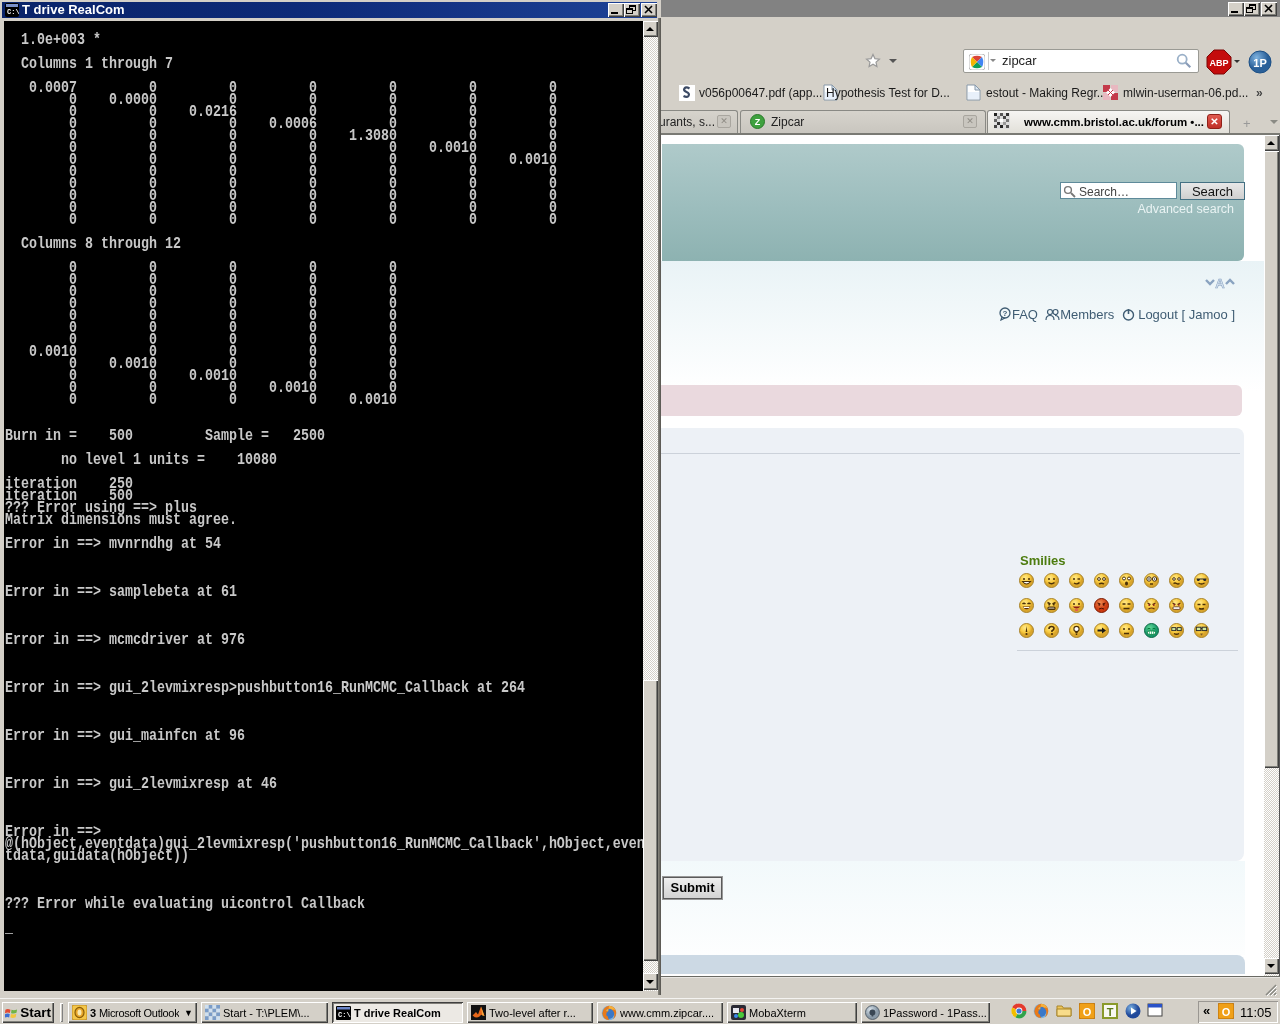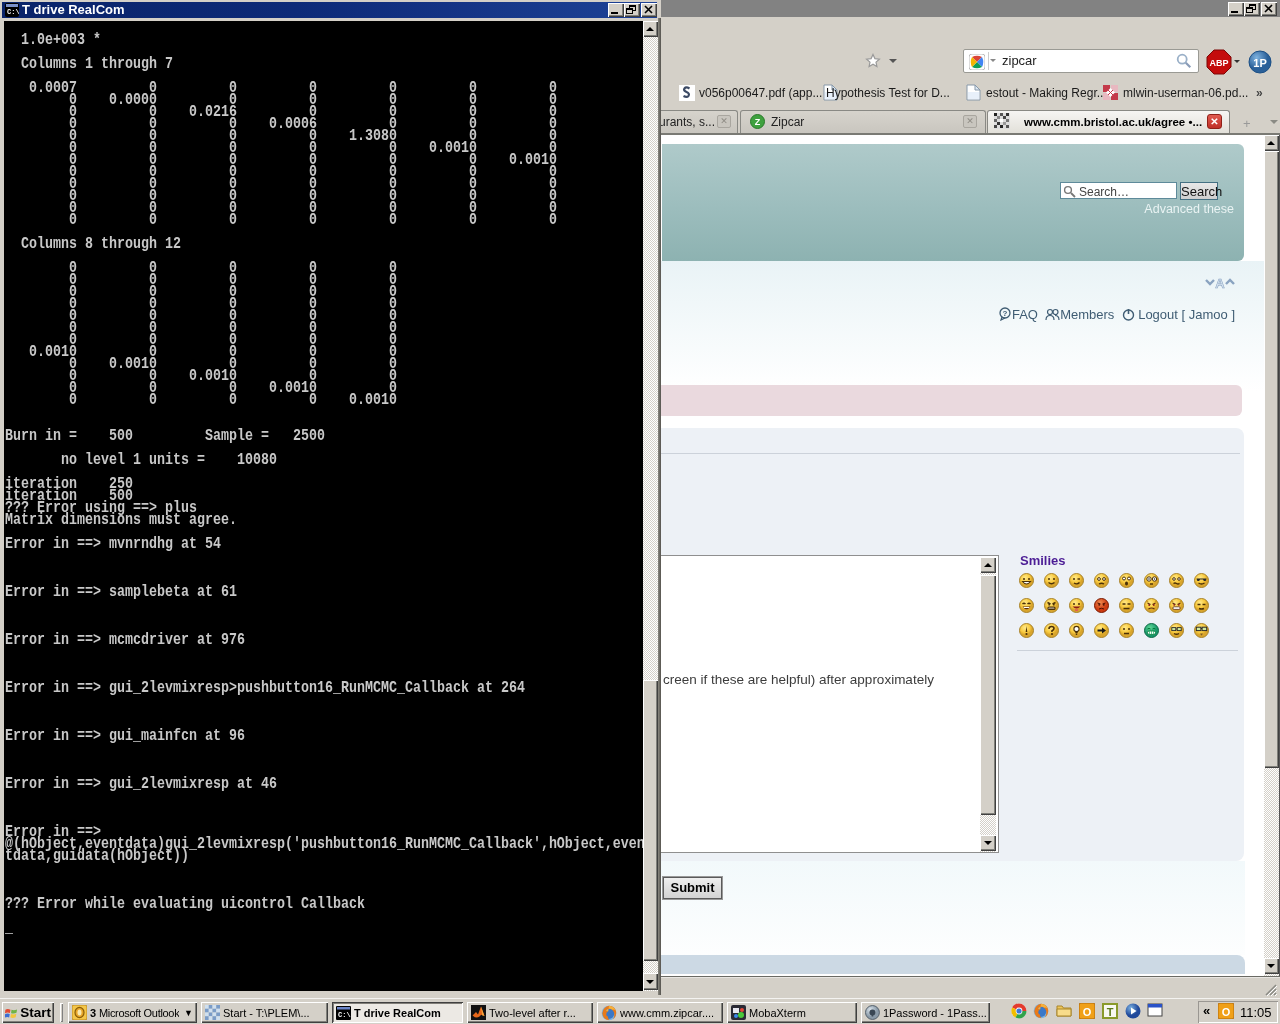--- a/index.html
+++ b/index.html
@@ -15,32 +15,32 @@
 
 .sb{position:absolute;background:#d4d0c8;box-shadow:inset 1px 1px 0 #fff,inset -1px -1px 0 #404040,inset -2px -2px 0 #80807a}
 .tri{position:absolute;width:0;height:0}
 
 #browser{left:650px;top:0;width:630px;height:1000px;background:#d4d0c8;z-index:10}
 #btitle{position:absolute;left:0;top:0;width:630px;height:17px;background:#828282}
 #content{position:absolute;left:11px;top:135px;width:603px;height:841px;background:#fff;overflow:hidden}
 
 #banner{position:absolute;left:1px;top:9px;width:582px;height:117px;border-radius:0 6px 6px 0;background:linear-gradient(#afcaca,#9cbdbd 55%,#8db2b1)}
 .fsearchin{position:absolute;left:399px;top:47px;width:117px;height:17px;background:#fff;border:1px solid #5e8a9a;font-size:12px;color:#444}
-.fsearchbtn{position:absolute;left:519px;top:47px;width:38px;height:18px;background:linear-gradient(#e8e8e8,#cfcfcf);border:1px solid #447083;font-size:13px;color:#111;text-align:center;line-height:17px}
+.fsearchbtn{position:absolute;left:519px;top:47px;width:65px;height:18px;background:linear-gradient(#e8e8e8,#cfcfcf);border:1px solid #447083;font-size:13px;color:#111;text-align:center;line-height:17px}
 #advsearch{position:absolute;left:420px;top:67px;width:153px;text-align:right;color:#e9f3f3;font-size:12.5px}
 #belowbanner{position:absolute;left:0;top:126px;width:603px;height:130px;background:linear-gradient(#e9f3f6,#ffffff)}
 #fontwidget{position:absolute;left:544px;top:140px;width:40px;color:#7c95b5;font-weight:bold}
 #faqrow{position:absolute;left:200px;top:172px;width:374px;text-align:right;font-size:13px;color:#3f5c73}
 #pinkbar{position:absolute;left:0;top:250px;width:581px;height:31px;background:#ead9de;border-radius:0 6px 6px 0}
 #bluepanel{position:absolute;left:0;top:293px;width:583px;height:433px;background:#edf1f6;border-radius:0 8px 8px 0}
 #panelhr{position:absolute;left:0;top:25px;width:579px;height:1px;background:#ccd2da}
 #textarea{position:absolute;left:0;top:127px;width:338px;height:298px;background:#fff;border:1px solid #8f8f8f;border-left:none}
 #tatext{position:absolute;left:2px;top:116px;font-size:13.5px;color:#3c3c3c}
 #smilies{position:absolute;left:358px;top:121px;width:210px}
-#smhead{font-weight:bold;font-size:13px;color:#4c1d95}
+#smhead{font-weight:bold;font-size:13px;color:#4d7c0f}
 #smhr{position:absolute;left:356px;top:222px;width:221px;height:1px;background:#ccd2da}
 #bbcode{position:absolute;left:357px;top:228px;font-size:13px;color:#333;line-height:13.2px}
 #bbcode a{color:#1c5c8f;text-decoration:none}
 #submitbtn{position:absolute;left:2px;top:742px;width:59px;height:22px;background:linear-gradient(#efefef,#d2d2d2);border:1px solid #5a5a5a;outline:1px solid #999;font-weight:bold;font-size:13px;text-align:center;line-height:20px;color:#000}
 #bluebar{position:absolute;left:0;top:820px;width:584px;height:19px;background:#ccd9e4;border-radius:0 8px 0 0}
 
 .tab{position:absolute;top:110px;height:23px;background:linear-gradient(#d6d3cc,#c9c6bf);border:1px solid #898984;border-bottom:none;border-radius:3px 3px 0 0;font-size:12px;color:#222}
 .tabx{position:absolute;top:5px;width:14px;height:13px;background:#c9c6bf;border:1px solid #a9a69f;border-radius:2px;color:#8f8c85;font-size:9px;line-height:11px;text-align:center}
 
 .bklabel{position:absolute;top:86px;font-size:12px;color:#1a1a1a;white-space:nowrap}
@@ -144,21 +144,21 @@
 <div class="bklabel" style="left:473px">mlwin-userman-06.pd...</div>
 <div class="bklabel" style="left:606px;color:#444;font-weight:bold">»</div>
 <div class="tab" style="left:-40px;width:128px;padding:4px 0 0 48px">urants, s...</div>
 <div class="tabx" style="left:67px;top:115px;position:absolute">✕</div>
 <div class="tab" style="left:90px;width:246px;padding:4px 0 0 30px">Zipcar</div>
 <svg class="abs" width="15" height="15" style="left:100px;top:114px" viewBox="0 0 15 15">
       <circle cx="7.5" cy="7.5" r="7" fill="#3fa13f" stroke="#2a7a2a"></circle>
       <text x="7.5" y="11" font-size="9" font-weight="bold" fill="#fff" text-anchor="middle" font-family="Liberation Sans">Z</text>
     </svg>
 <div class="tabx" style="left:313px;top:115px;position:absolute">✕</div>
-<div class="tab" style="left:337px;width:243px;background:linear-gradient(#f6f5f3,#e2e0d9);padding:5px 26px 0 36px;font-weight:bold;color:#000;overflow:hidden;white-space:nowrap;font-size:11.5px">www.cmm.bristol.ac.uk/agree •...</div>
+<div class="tab" style="left:337px;width:243px;background:linear-gradient(#f6f5f3,#e2e0d9);padding:5px 26px 0 36px;font-weight:bold;color:#000;overflow:hidden;white-space:nowrap;font-size:11.5px">www.cmm.bristol.ac.uk/forum •...</div>
 <svg class="abs" width="16" height="16" style="left:344px;top:113px" viewBox="0 0 16 16">
       <rect width="16" height="16" fill="#ddd"></rect>
       <rect x="0" y="0" width="3" height="3" fill="#222"></rect>
       <rect x="6" y="0" width="3" height="3" fill="#555"></rect>
       <rect x="12" y="0" width="3" height="3" fill="#333"></rect>
       <rect x="3" y="3" width="3" height="3" fill="#888"></rect>
       <rect x="9" y="3" width="3" height="3" fill="#444"></rect>
       <rect x="0" y="6" width="3" height="3" fill="#666"></rect>
       <rect x="6" y="6" width="3" height="3" fill="#fff"></rect>
       <rect x="12" y="6" width="3" height="3" fill="#777"></rect>
@@ -173,21 +173,21 @@
 <div class="tri" style="left:620px;top:120px;border-left:4px solid transparent;border-right:4px solid transparent;border-top:4px solid #8a8a84"></div>
 <div class="abs" style="left:0;top:133px;width:630px;height:2px;background:#7a7a74"></div>
 <div id="content">
 <div id="belowbanner"></div>
 <div id="banner"></div>
 <div class="fsearchin"><svg width="13" height="13" style="vertical-align:-2px;margin:2px 3px 0 2px">
           <circle cx="5" cy="5" r="3.4" fill="none" stroke="#777" stroke-width="1.4"></circle>
           <path d="M8 8 L12 12" stroke="#777" stroke-width="1.8"></path>
         </svg>Search…</div>
 <div class="fsearchbtn">Search</div>
-<div id="advsearch">Advanced these</div>
+<div id="advsearch">Advanced search</div>
 <div id="fontwidget"><svg width="30" height="14" viewBox="0 0 30 14">
           <path d="M1 5 L5 9 L9 5" fill="none" stroke="#8aa3c0" stroke-width="2.4"></path>
           <text x="15" y="12.5" font-size="13" font-weight="bold" fill="#dce8f4" stroke="#8aa3c0" stroke-width="0.6" text-anchor="middle">A</text>
           <path d="M21 9 L25 5 L29 9" fill="none" stroke="#8aa3c0" stroke-width="2.4"></path>
         </svg></div>
 <div id="faqrow"><svg width="14" height="14" viewBox="0 0 14 14" style="vertical-align:-2px">
           <circle cx="7" cy="6" r="5" fill="none" stroke="#3f5c73" stroke-width="1.3"></circle>
           <path d="M4 10 L3 13 L7 11" fill="none" stroke="#3f5c73" stroke-width="1.2"></path>
           <text x="7" y="9" font-size="8" text-anchor="middle" fill="#3f5c73" font-weight="bold">?</text>
         </svg>FAQ &nbsp;<svg width="15" height="13" viewBox="0 0 15 13" style="vertical-align:-2px">
@@ -195,31 +195,20 @@
           <path d="M1 12 Q1 7.5 5 7.5 Q9 7.5 9 12" fill="none" stroke="#3f5c73" stroke-width="1.2"></path>
           <circle cx="10.5" cy="4" r="2.5" fill="none" stroke="#3f5c73" stroke-width="1.2"></circle>
           <path d="M10 7.5 Q14 7.5 14 12" fill="none" stroke="#3f5c73" stroke-width="1.2"></path>
         </svg>Members &nbsp;<svg width="13" height="13" viewBox="0 0 13 13" style="vertical-align:-2px">
           <circle cx="6.5" cy="7" r="5" fill="none" stroke="#3f5c73" stroke-width="1.4"></circle>
           <path d="M6.5 1 L6.5 6" stroke="#3f5c73" stroke-width="1.6"></path>
         </svg> Logout [ Jamoo ]</div>
 <div id="pinkbar"></div>
 <div id="bluepanel">
 <div id="panelhr"></div>
-<div id="textarea">
-          <div id="tatext">creen if these are helpful) after approximately</div>
-<div class="abs dith" style="left:319px;right:auto;top:1px;width:16px;height:295px"></div>
-<div class="sb" style="left:319px;top:1px;width:16px;height:16px">
-            <div class="tri" style="left:4px;top:6px;border-left:4px solid transparent;border-right:4px solid transparent;border-bottom:4px solid #000"></div>
-          </div>
-<div class="sb" style="left:319px;top:279px;width:16px;height:16px">
-            <div class="tri" style="left:4px;top:6px;border-left:4px solid transparent;border-right:4px solid transparent;border-top:4px solid #000"></div>
-          </div>
-<div class="abs" style="left:319px;top:19px;width:16px;height:240px;background:#d4d0c8;box-shadow:inset 1px 1px 0 #fff,inset -1px -1px 0 #404040,inset -2px -2px 0 #80807a"></div>
-</div>
 <div id="smilies"><div id="smhead" style="margin:4px 0 0 1px">Smilies</div>
 <span style="display:inline-block;width:15px;height:15px;margin:5px 10px 5px 0"><svg width="15" height="15" viewBox="0 0 15 15">
               <circle cx="7.5" cy="7.5" r="7" fill="url(#gy)" stroke="#a8832a" stroke-width="1"></circle>
               <circle cx="5" cy="6" r="1" fill="#4a3008"></circle>
               <circle cx="10" cy="6" r="1" fill="#4a3008"></circle>
               <path d="M3.5 8.5 Q7.5 13.5 11.5 8.5 Z" fill="#fff" stroke="#4a3008" stroke-width="1.1"></path>
             </svg></span><span style="display:inline-block;width:15px;height:15px;margin:5px 10px 5px 0"><svg width="15" height="15" viewBox="0 0 15 15">
               <circle cx="7.5" cy="7.5" r="7" fill="url(#gy)" stroke="#a8832a" stroke-width="1"></circle>
               <circle cx="5" cy="6" r="1" fill="#4a3008"></circle>
               <circle cx="10" cy="6" r="1" fill="#4a3008"></circle>

